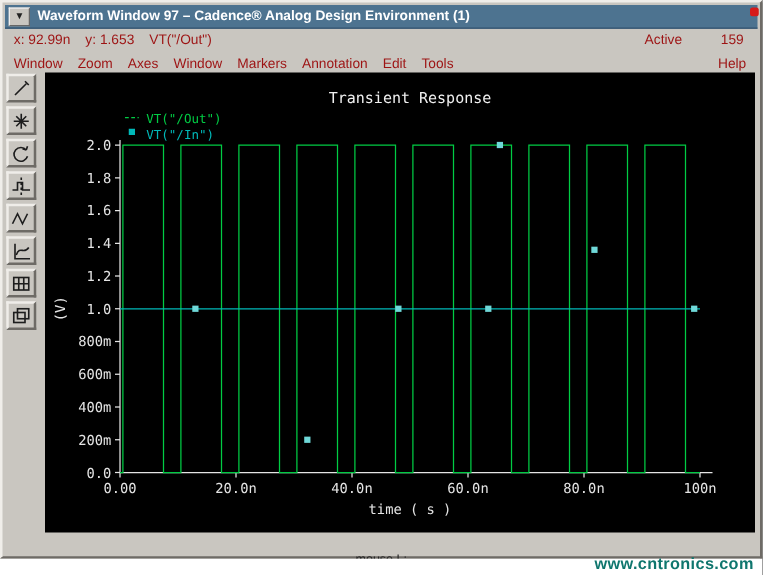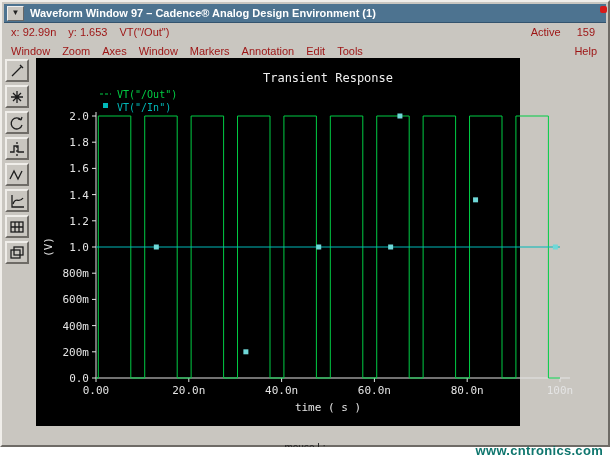--- a/index.html
+++ b/index.html
@@ -12,35 +12,35 @@
 
   .titlebar{height:18px;background:#4d7390;border-bottom:1px solid #33536e;
             display:flex;align-items:center;gap:6px;padding:0 3px;}
   .winmenu-btn{width:15px;height:13px;background:#c9c6c0;border-top:1px solid #eeeeee;
                border-left:1px solid #eeeeee;border-right:1px solid #666666;border-bottom:1px solid #666666;
                font-size:8px;line-height:12px;text-align:center;color:#222;cursor:default;flex:0 0 auto;}
   .title-text{color:#ffffff;font-size:11px;font-weight:bold;white-space:nowrap;}
 
   .statusrow{height:17px;display:flex;align-items:center;font-size:11px;color:#9d1313;padding:0 7px;}
   .statusrow .pair{margin-right:12px;white-space:nowrap;}
-  .statusrow .right{margin-left:auto;display:flex;gap:16px;padding-right:4px;justify-content:flex-end;}
+  .statusrow .right{margin-left:auto;display:flex;gap:31px;padding-right:4px;justify-content:flex-end;}
 
   .menurow{height:17px;display:flex;align-items:flex-end;font-size:11px;color:#9d1313;padding:0 7px;gap:12px;}
   .menurow .mi{cursor:default;white-space:nowrap;}
   .menurow .help{margin-left:auto;padding-right:2px;}
 
   .mainrow{display:flex;}
   .toolcol{width:30px;display:flex;flex-direction:column;gap:3px;padding:2px 2px 0 1px;box-sizing:border-box;}
   .tbtn{width:24px;height:23px;background:#c9c6c0;box-sizing:border-box;
         border-top:2px solid #efede9;border-left:2px solid #efede9;
         border-right:2px solid #6e6b66;border-bottom:2px solid #6e6b66;
         display:flex;align-items:center;justify-content:center;}
   .tbtn svg{stroke:#1d1d1d;fill:none;stroke-width:1.3;}
 
-  .plotwrap{width:484px;height:368px;background:#000000;margin:1px 0 0 2px;}
+  .plotwrap{width:568px;height:368px;background:#000000;margin:1px 0 0 2px;}
 
   .footerrow{height:15px;display:flex;align-items:center;font-size:10px;padding:0 7px;margin-top:16px;white-space:nowrap;flex-direction:column;}
   .footerrow .lbl{color:#222222;}
   .footerrow .cmd{color:#9d1313;margin-left:5px;}
   .footerrow .mlabel{color:#222222;margin-left:60px;}
   .footerrow .rstat{margin-left:auto;color:#c05050;}
 
   .bottomstrip{position:absolute;left:0;top:447px;width:610px;height:13px;background:#ffffff;}
   .watermark{position:absolute;right:7px;top:443px;font-size:13px;font-weight:bold;
              color:#0f766e;letter-spacing:0.3px;z-index:6;}

